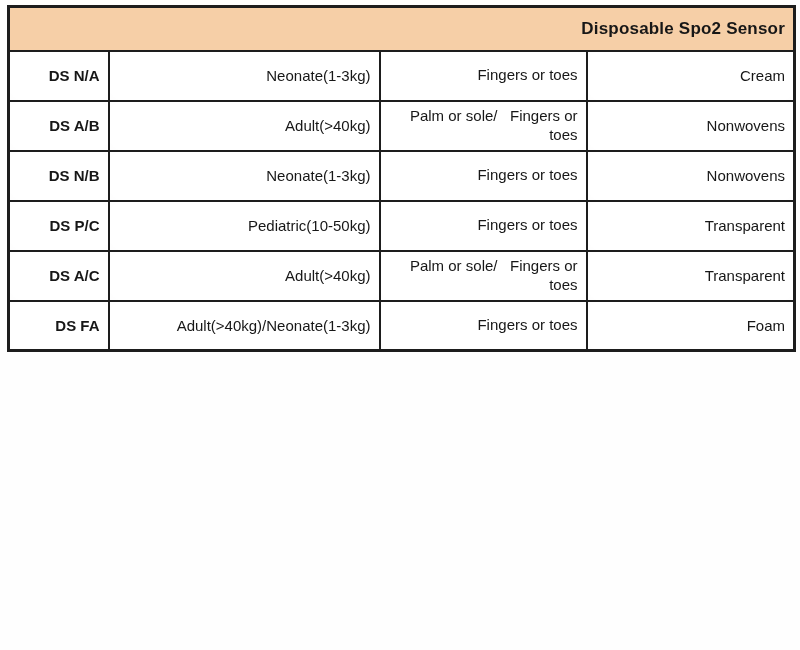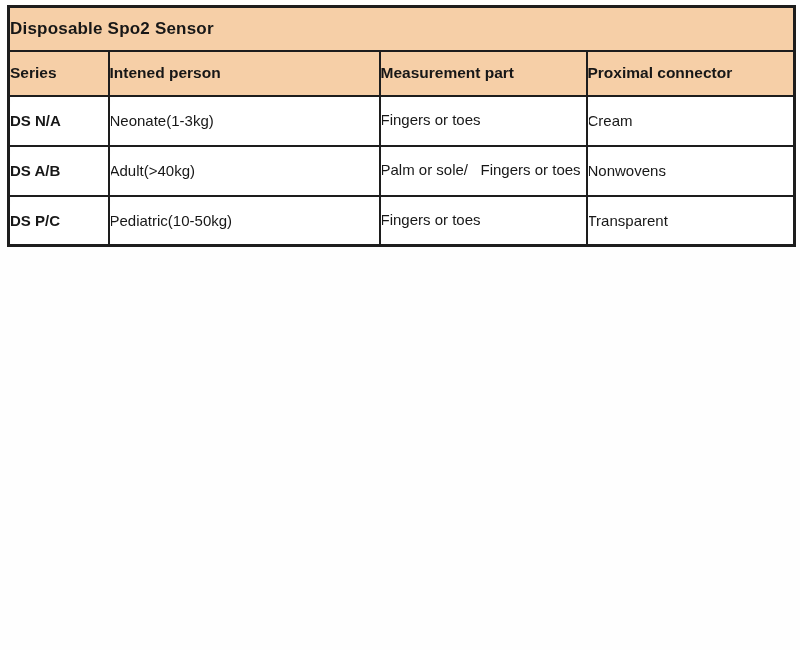--- a/index.html
+++ b/index.html
@@ -22,24 +22,24 @@
   }
   table.spec-table {
     width: 786px;
     border-collapse: collapse;
     table-layout: fixed;
     border: 3px solid #1d1d1d;
   }
   table.spec-table th,
   table.spec-table td {
     border: 2px solid #1d1d1d;
-    text-align: left;
+    text-align: right;
     vertical-align: middle;
     color: #171717;
-    padding: 2px 0;
+    padding: 2px 8px;
     box-sizing: border-box;
     overflow: hidden;
   }
   tr.title-row th {
     height: 44px;
     background: #f6cfa7;
     font-size: 17px;
     font-weight: bold;
     letter-spacing: 0.2px;
   }
@@ -73,51 +73,63 @@
     <colgroup>
       <col style="width:100px">
       <col style="width:271px">
       <col style="width:207px">
       <col style="width:208px">
     </colgroup>
     <thead>
       <tr class="title-row">
         <th colspan="4">Disposable Spo2 Sensor</th>
       </tr>
-      <tr class="header-row">
-        <th>Series</th>
-        <th>Intened person</th>
-        <th>Measurement part</th>
-        <th>Proximal connector</th>
-      </tr>
     </thead>
     <tbody>
   <tr>
     <td class="series-cell">DS N/A</td>
     <td class="person-cell">Neonate(1-3kg)</td>
     <td class="part-cell">Fingers or toes</td>
     <td class="conn-cell">Cream</td>
   </tr>
 
 
 
   <tr>
     <td class="series-cell">DS A/B</td>
     <td class="person-cell">Adult(&gt;40kg)</td>
     <td class="part-cell">Palm or sole/   Fingers or toes</td>
     <td class="conn-cell">Nonwovens</td>
   </tr>
 
+  <tr>
+    <td class="series-cell">DS N/B</td>
+    <td class="person-cell">Neonate(1-3kg)</td>
+    <td class="part-cell">Fingers or toes</td>
+    <td class="conn-cell">Nonwovens</td>
+  </tr>
 
 
 
   <tr>
     <td class="series-cell">DS P/C</td>
     <td class="person-cell">Pediatric(10-50kg)</td>
     <td class="part-cell">Fingers or toes</td>
     <td class="conn-cell">Transparent</td>
   </tr>
 
+  <tr>
+    <td class="series-cell">DS A/C</td>
+    <td class="person-cell">Adult(&gt;40kg)</td>
+    <td class="part-cell">Palm or sole/   Fingers or toes</td>
+    <td class="conn-cell">Transparent</td>
+  </tr>
 
+  <tr>
+    <td class="series-cell">DS FA</td>
+    <td class="person-cell">Adult(&gt;40kg)/Neonate(1-3kg)</td>
+    <td class="part-cell">Fingers or toes</td>
+    <td class="conn-cell">Foam</td>
+  </tr>
 
 </tbody>
   </table>
 </div>
 
 </body></html>

